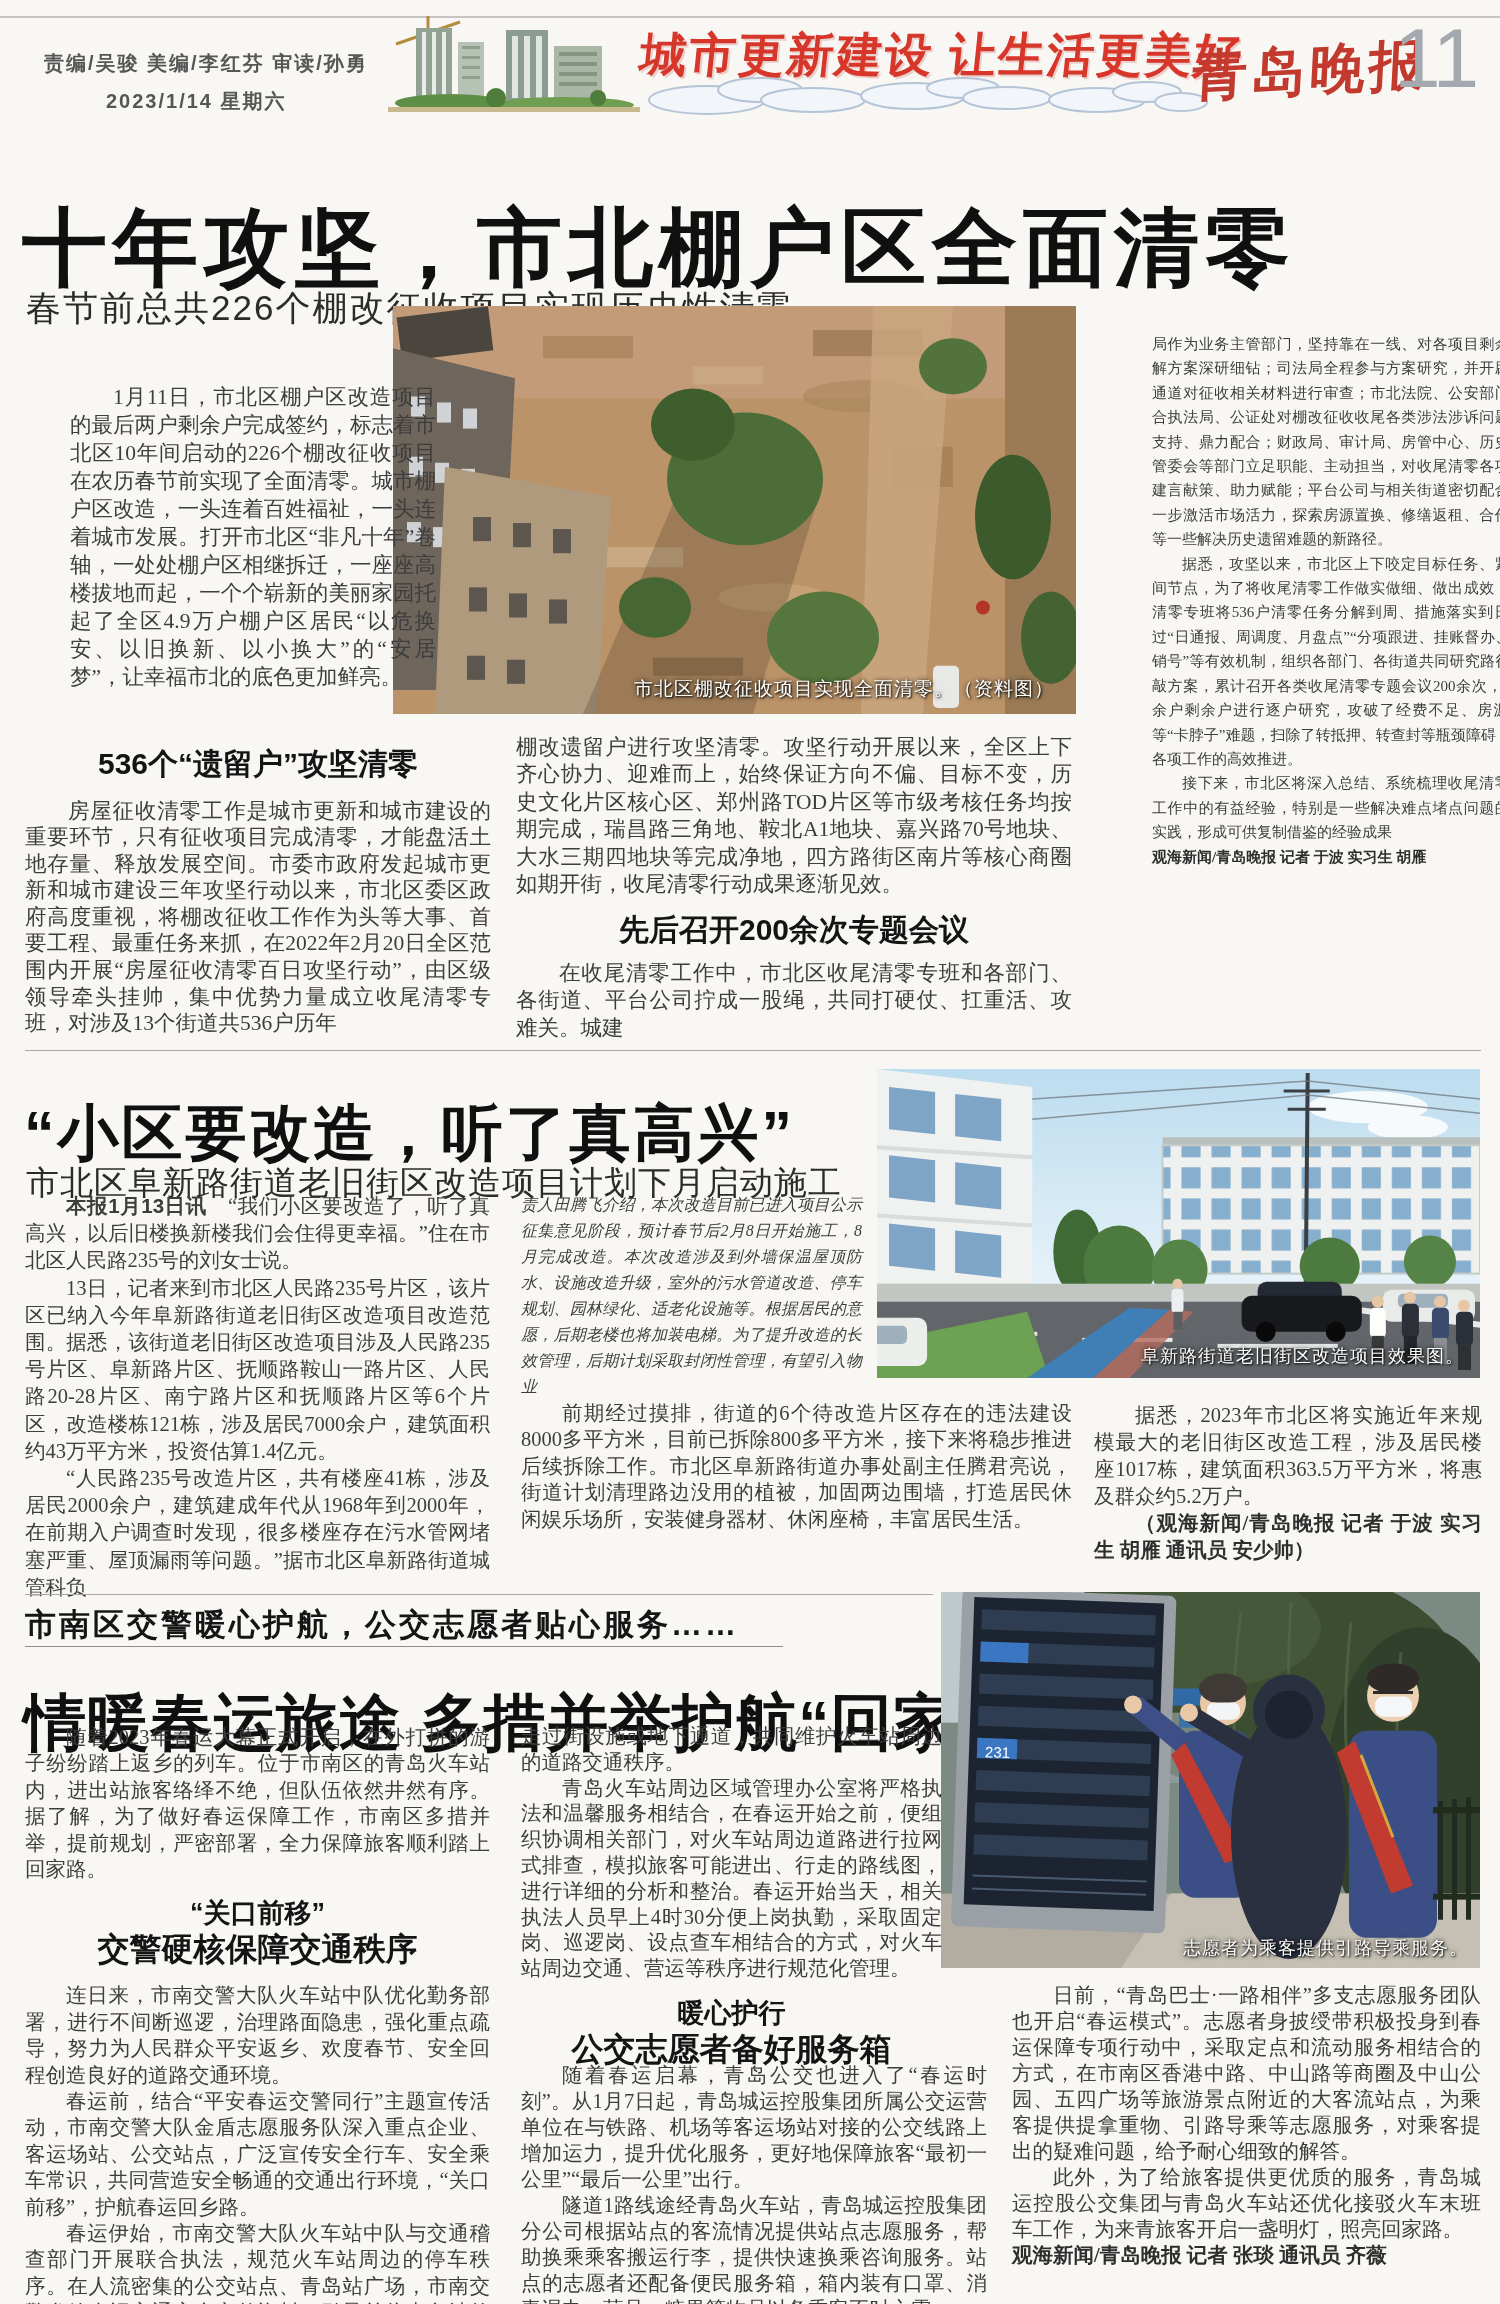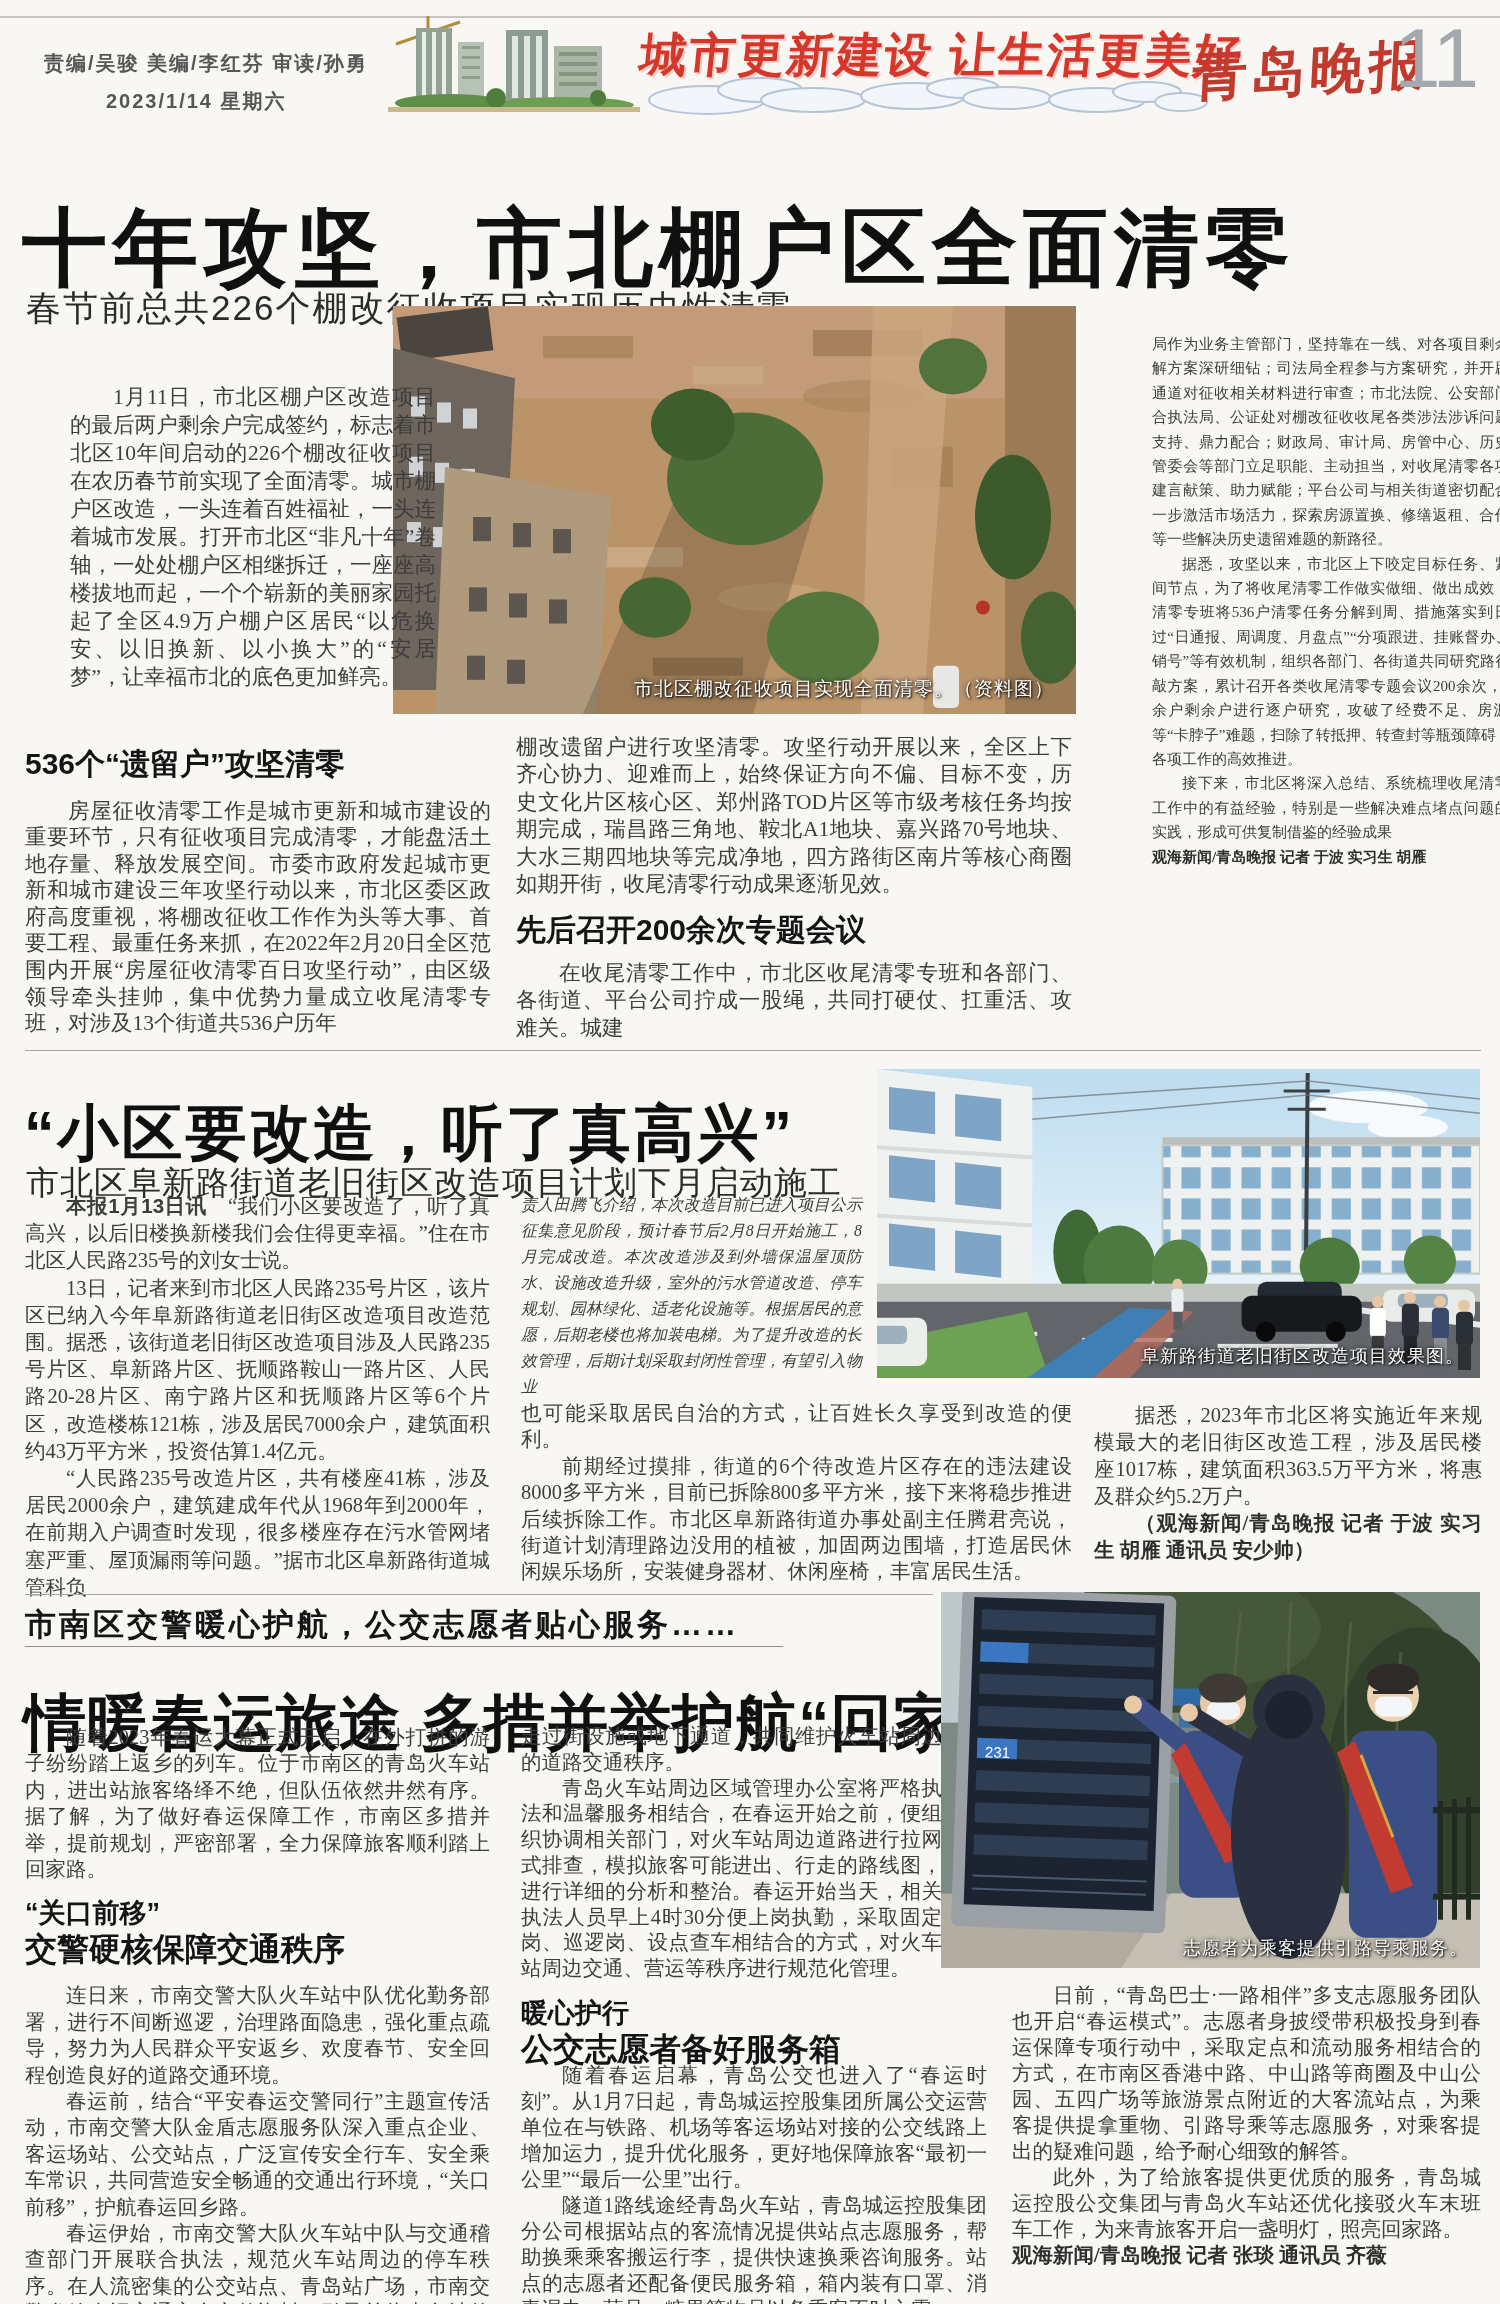--- a/index.html
+++ b/index.html
@@ -22,21 +22,21 @@
             transform:rotate(-3deg) skewX(-6deg);letter-spacing:4px;white-space:nowrap;}
   .pagenum{left:1394px;top:10px;font-size:84px;color:#a3a9af;font-weight:500;letter-spacing:-2px;}
 
   
   .headline{font-weight:900;color:#101010;white-space:nowrap;line-height:1.05;}
   .subtitle{color:#2b2b2b;font-weight:500;white-space:nowrap;}
   .body{ text-align:justify;}
   .body p{margin:0;text-indent:2em;}
   .body p.noind{text-indent:0;}
   .subhead{font-family:"Liberation Sans","DejaVu Sans",sans-serif;font-weight:800;color:#141414;
-           line-height:1.15;}
+           line-height:1.15;text-align:center;}
   .byline{font-weight:700;color:#2e2e2e;}
   .photo{overflow:hidden;background:#d946ef;}
   .photo svg{display:block;width:100%;height:100%;}
   .photo-cap{position:absolute;color:#fdfdfb;font-size:19px;letter-spacing:1px;white-space:nowrap;
              text-shadow:0 0 5px rgba(0,0,0,.9),1px 1px 2px rgba(0,0,0,.9);}
 
   
   .a1-headline{left:22px;top:146px;font-size:85px;letter-spacing:6px;width:1460px;}
   .a1-subtitle{left:26px;top:256px;font-size:35px;letter-spacing:2px;}
   .a1-photo{left:393px;top:306px;width:683px;height:408px;}
@@ -331,21 +331,20 @@
       <p><b class="sans">本报1月13日讯</b><span>　“我们小区要改造了，听了真高兴，以后旧楼换新楼我们会住得更幸福。”住在市北区人民路235号的刘女士说。</span></p>
       <p>13日，记者来到市北区人民路235号片区，该片区已纳入今年阜新路街道老旧街区改造项目改造范围。据悉，该街道老旧街区改造项目涉及人民路235号片区、阜新路片区、抚顺路鞍山一路片区、人民路20-28片区、南宁路片区和抚顺路片区等6个片区，改造楼栋121栋，涉及居民7000余户，建筑面积约43万平方米，投资估算1.4亿元。</p>
       <p>“人民路235号改造片区，共有楼座41栋，涉及居民2000余户，建筑建成年代从1968年到2000年，在前期入户调查时发现，很多楼座存在污水管网堵塞严重、屋顶漏雨等问题。”据市北区阜新路街道城管科负</p>
     </div>
 
     <div class="abs body a2-col2u">
       <p class="noind">责人田腾飞介绍，本次改造目前已进入项目公示征集意见阶段，预计春节后2月8日开始施工，8月完成改造。本次改造涉及到外墙保温屋顶防水、设施改造升级，室外的污水管道改造、停车规划、园林绿化、适老化设施等。根据居民的意愿，后期老楼也将加装电梯。为了提升改造的长效管理，后期计划采取封闭性管理，有望引入物业</p>
     </div>
 
     <div class="abs body a2-col2w">
-      <p class="noind">也可能采取居民自治的方式，让百姓长久享受到改造的便利。</p>
       <p>前期经过摸排，街道的6个待改造片区存在的违法建设8000多平方米，目前已拆除800多平方米，接下来将稳步推进后续拆除工作。市北区阜新路街道办事处副主任腾君亮说，街道计划清理路边没用的植被，加固两边围墙，打造居民休闲娱乐场所，安装健身器材、休闲座椅，丰富居民生活。</p>
     </div>
 
     <div class="abs body a2-col3">
       <p>据悉，2023年市北区将实施近年来规模最大的老旧街区改造工程，涉及居民楼座1017栋，建筑面积363.5万平方米，将惠及群众约5.2万户。</p>
       <p class="byline">（观海新闻/青岛晚报 记者 于波 实习生 胡雁 通讯员 安少帅）</p>
     </div>
   </section>
 
   <div class="abs rule sep-2"></div>

